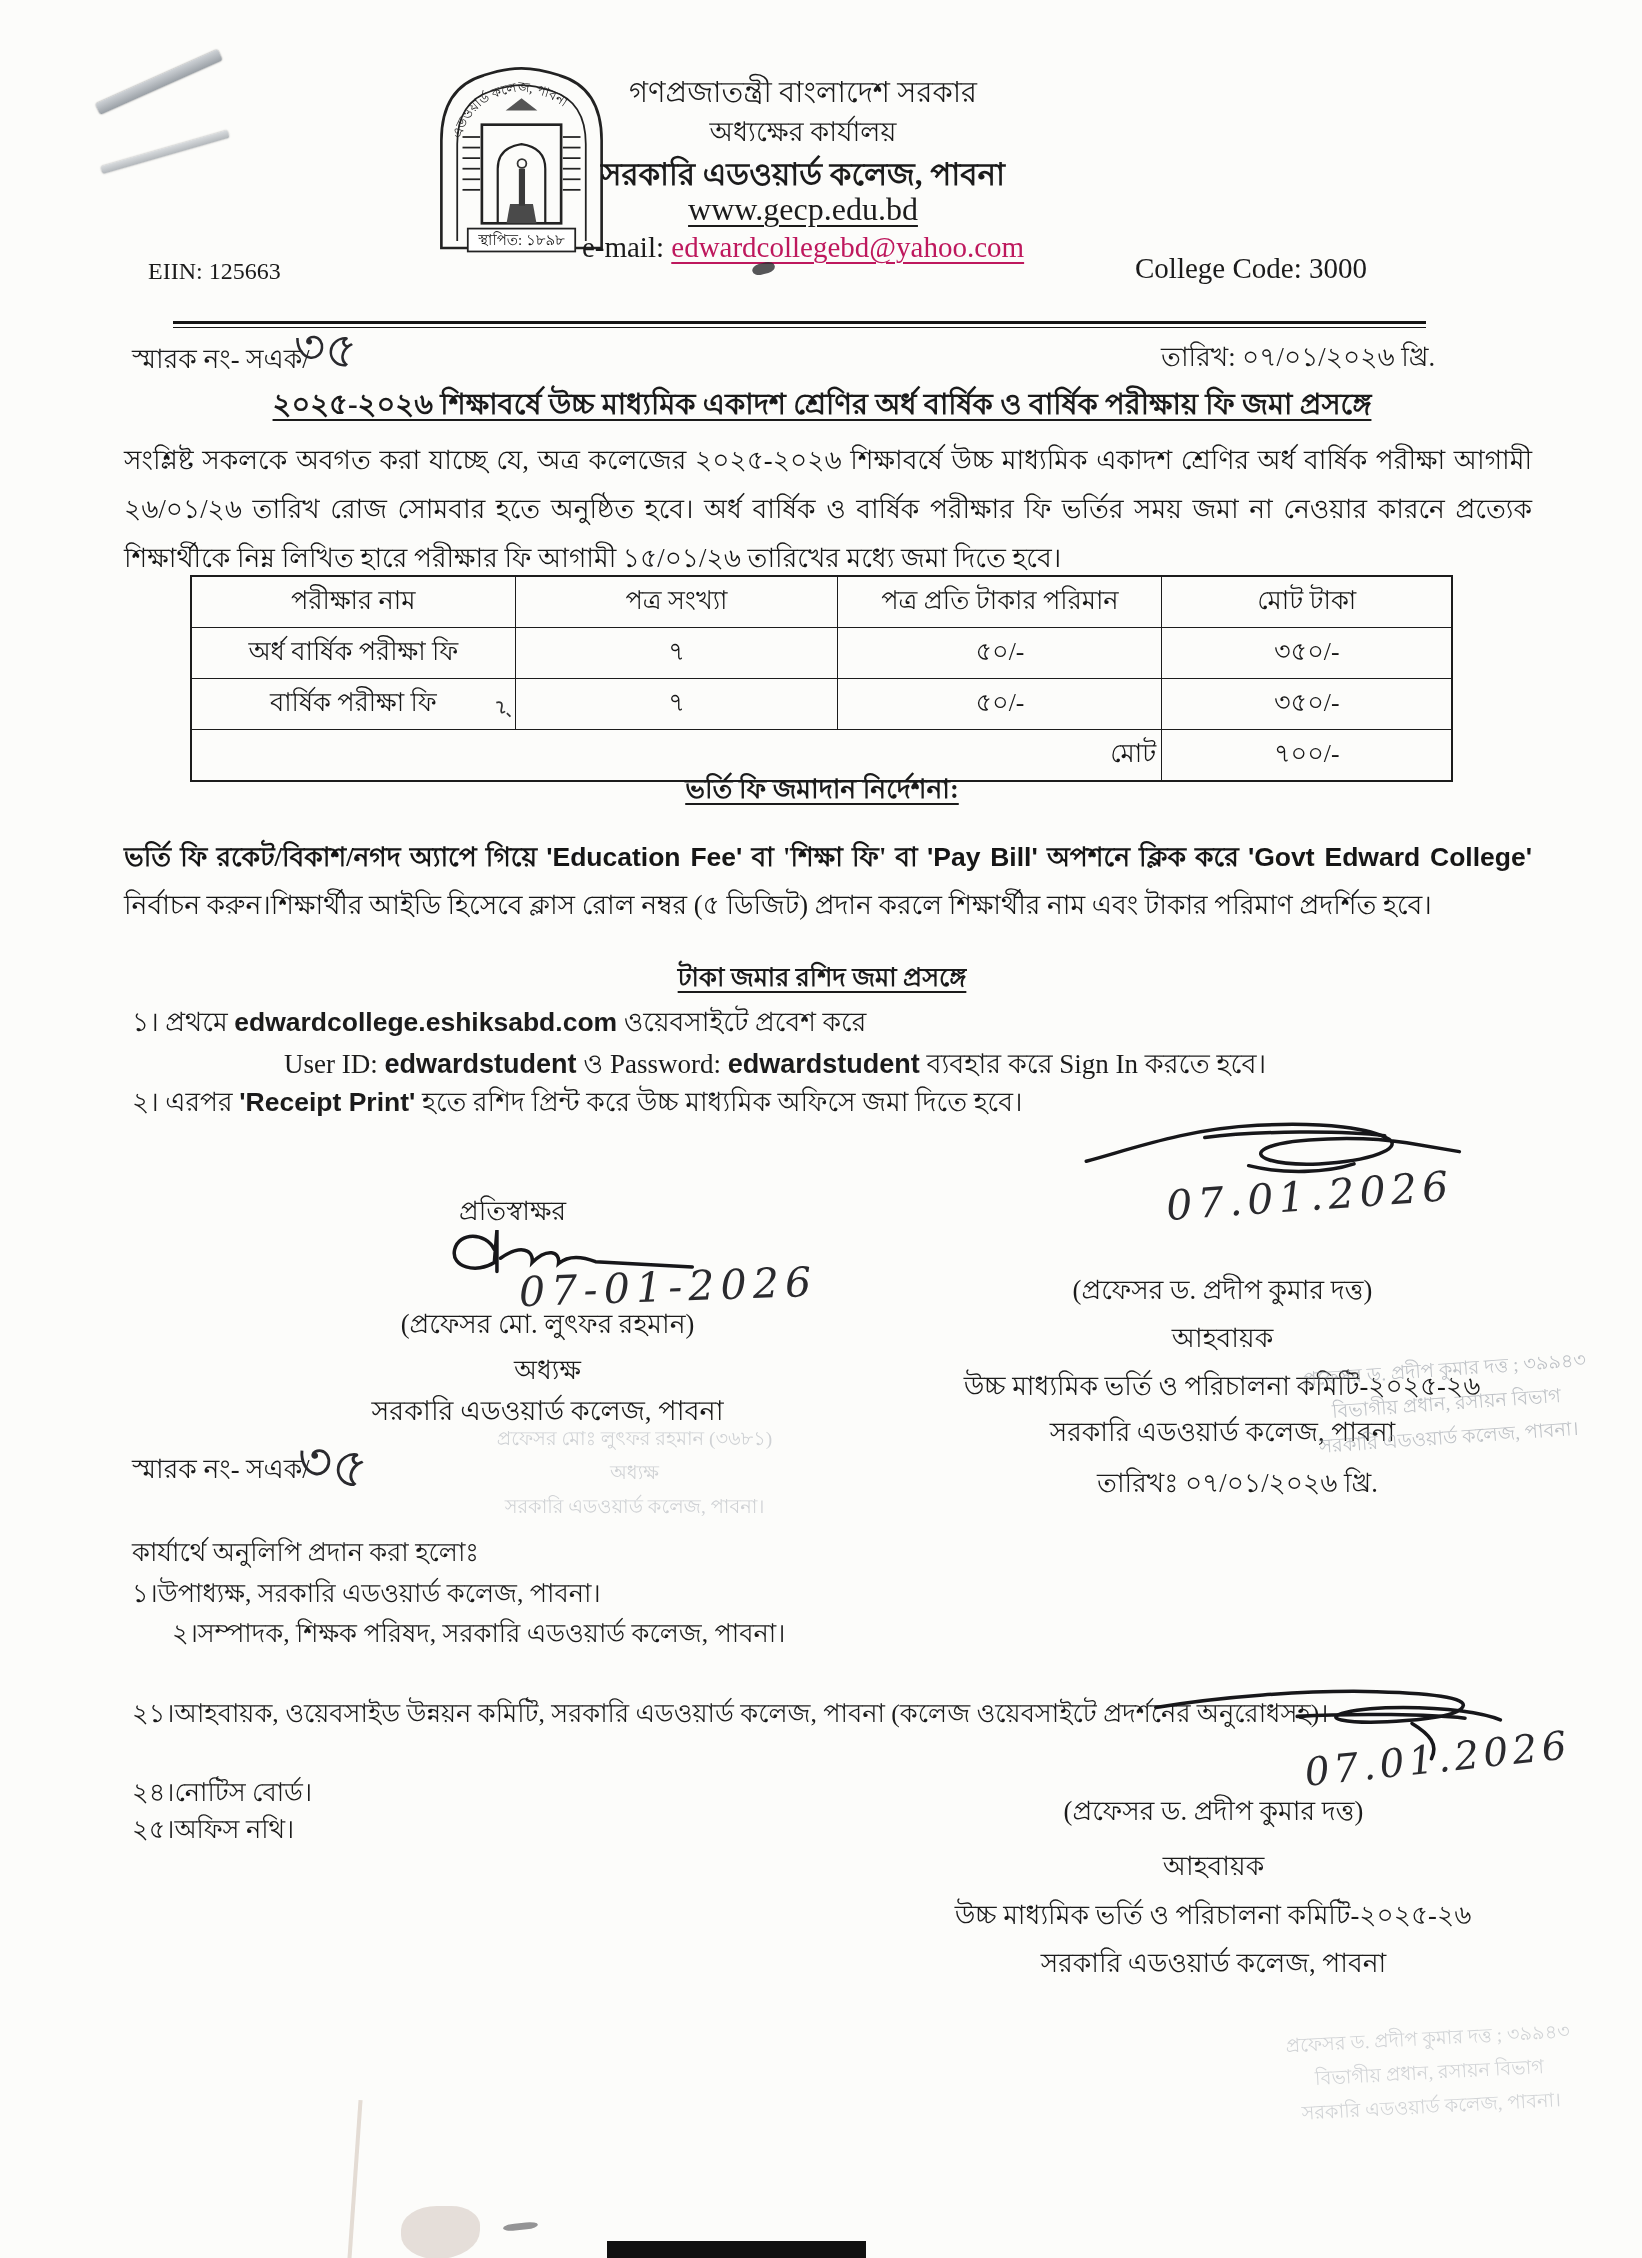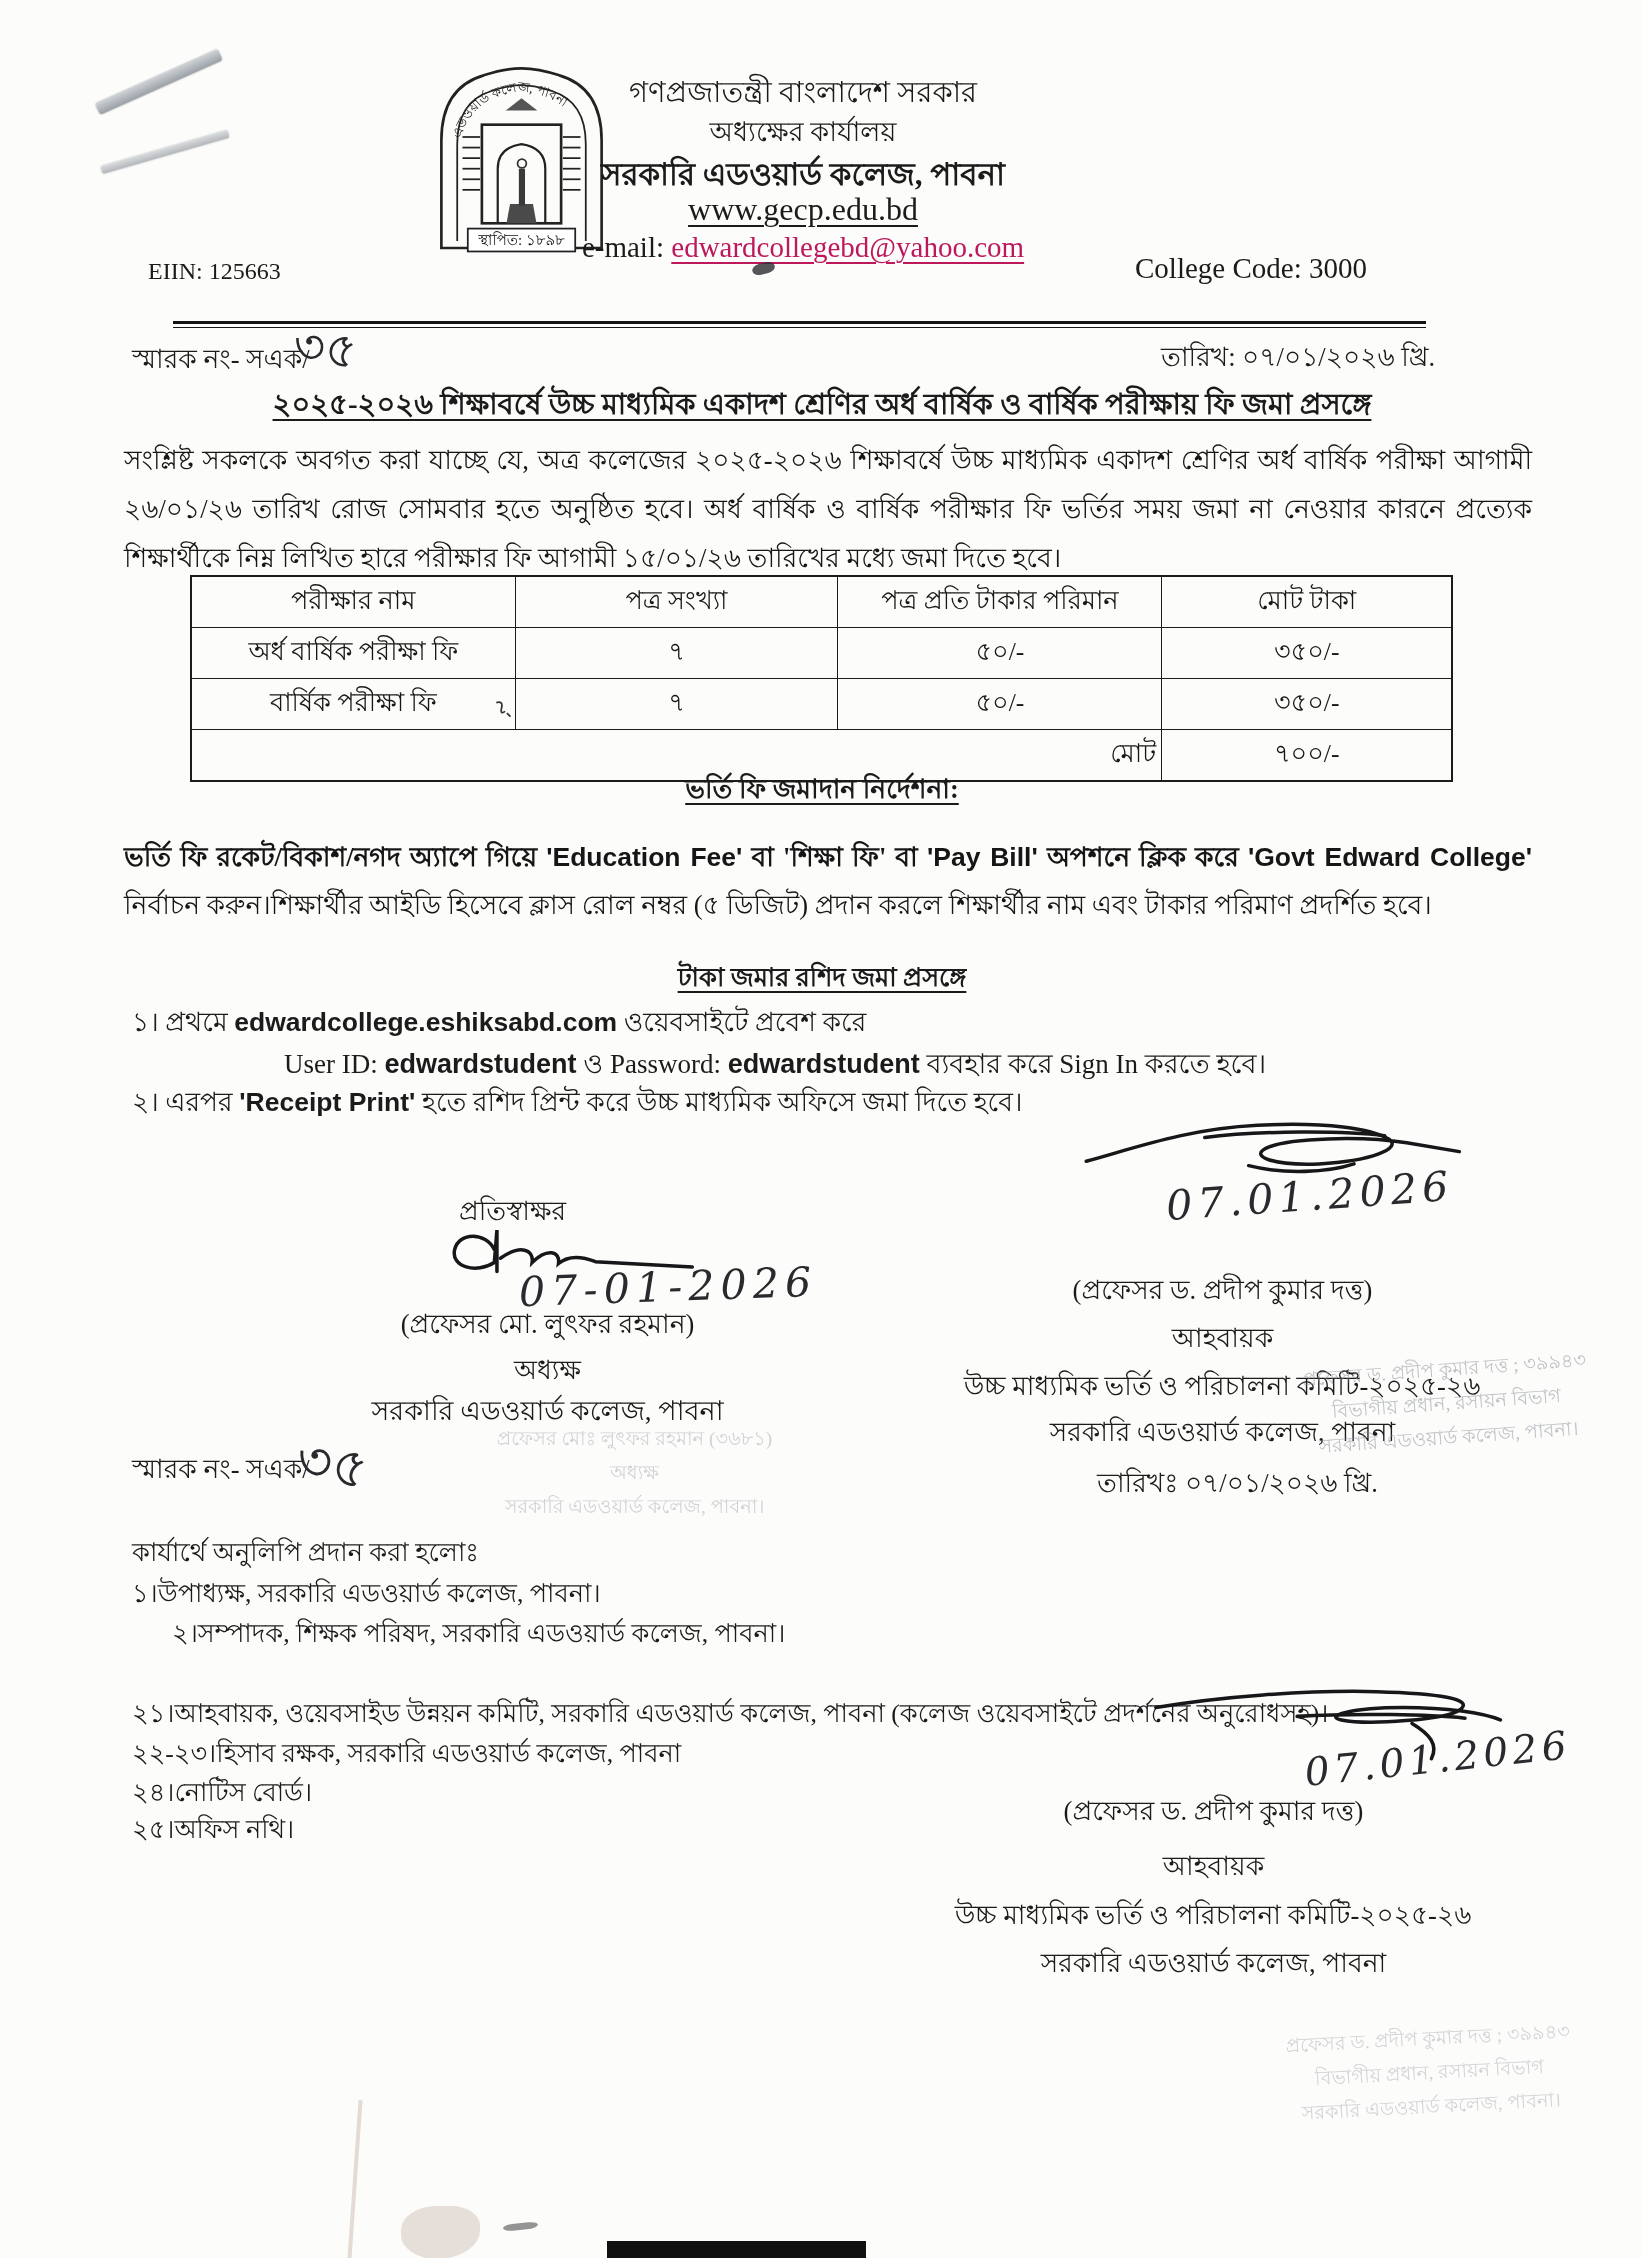--- a/index.html
+++ b/index.html
@@ -176,21 +176,20 @@
     <div>সরকারি এডওয়ার্ড কলেজ, পাবনা।</div>
   </div>
 
   <div class="abs bn" style="left:132px;top:1449px;font-size:26.5px;">স্মারক নং- সএক/</div>
   <div class="abs hand" style="left:296px;top:1422px;font-size:55px;transform:rotate(10deg);font-style:normal;">৩৫</div>
 
   <div class="abs bn" style="left:132px;top:1533px;font-size:25.6px;">কার্যার্থে অনুলিপি প্রদান করা হলোঃ</div>
   <div class="abs bn" style="left:132px;top:1574px;font-size:25.6px;">১।উপাধ্যক্ষ, সরকারি এডওয়ার্ড কলেজ, পাবনা।</div>
   <div class="abs bn" style="left:132px;top:1614px;font-size:25.6px;margin-left:40px;">২।সম্পাদক, শিক্ষক পরিষদ, সরকারি এডওয়ার্ড কলেজ, পাবনা।</div>
   <div class="abs bn" style="left:132px;top:1694px;font-size:25.6px;">২১।আহবায়ক, ওয়েবসাইড উন্নয়ন কমিটি, সরকারি এডওয়ার্ড কলেজ, পাবনা (কলেজ ওয়েবসাইটে প্রদর্শনের অনুরোধসহ)।</div>
-  <div class="abs bn" style="left:132px;top:1734px;font-size:25.6px;">২২-২৩।হিসাব রক্ষক, সরকারি এডওয়ার্ড কলেজ, পাবনা</div>
   <div class="abs bn" style="left:132px;top:1773px;font-size:25.6px;">২৪।নোটিস বোর্ড।</div>
   <div class="abs bn" style="left:132px;top:1810px;font-size:25.6px;">২৫।অফিস নথি।</div>
 
   <svg class="sig abs" style="left:1147px;top:1681px;" width="371" height="84" viewBox="0 0 420 95">
     <path d="M10 30 C80 18 180 10 260 12 C330 14 370 20 355 32 C340 44 250 50 220 44 C200 40 230 30 290 30 C340 30 380 36 400 44"></path>
     <path d="M300 48 C320 60 330 72 322 88"></path>
     <path d="M170 40 C240 36 320 38 360 42"></path>
   </svg>
   <div class="abs hand" style="left:1304px;top:1736px;font-size:39px;transform:rotate(-6deg);letter-spacing:4.4px;">07.01.2026</div>
   <div class="abs bn center" style="left:1006px;top:1791px;width:415px;font-size:26.5px;">(প্রফেসর ড. প্রদীপ কুমার দত্ত)</div>

